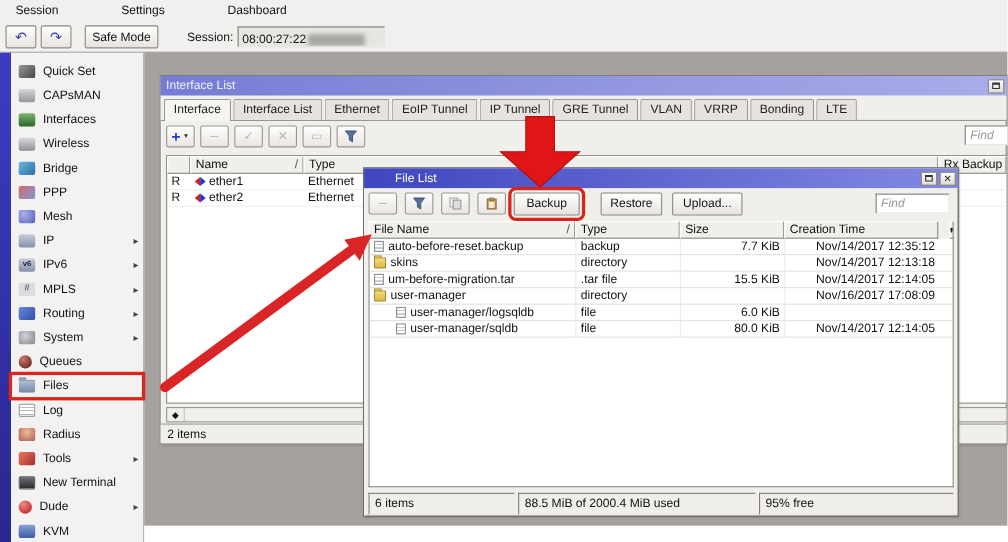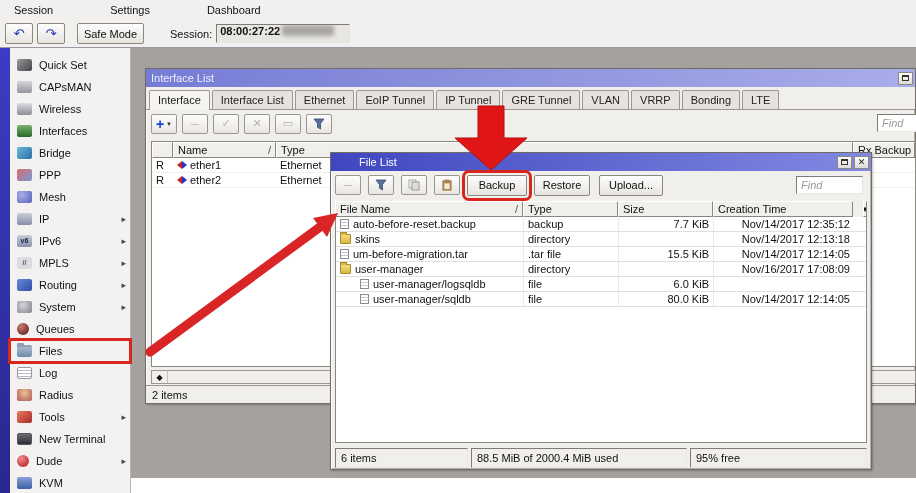--- a/index.html
+++ b/index.html
@@ -14,21 +14,21 @@
   .topbar { position:absolute; left:0; top:20px; width:916px; height:28px;
     background:#f2f0ee; border-bottom:1px solid #9a98a0; display:flex; align-items:center; }
   .tbtn { height:21px; border:1px solid #8b897f; border-radius:2px;
     background:linear-gradient(#fefefe,#e7e4e0); display:flex; align-items:center; justify-content:center; }
   .undo,.redo { width:28px; margin-left:5px; color:#2838b0; font-size:13px; }
   .redo { margin-left:4px; }
   .safe-mode { width:67px; margin-left:12px; }
   .session-label { margin-left:26px; }
   .session-field { width:134px; height:19px; margin-left:4px; background:#e8e6e3;
     border:1px solid; border-color:#7e7c74 #e8e6e2 #e8e6e2 #7e7c74;
-    display:flex; align-items:flex-start; padding:0 3px; overflow:hidden; white-space:nowrap;font-weight:bold; }
+    display:flex; align-items:flex-end; padding:0 3px; overflow:hidden; white-space:nowrap; }
   .redacted { display:inline-block; width:52px; height:11px; margin-left:2px;
     background:#a9a7a5; filter:blur(2px); border-radius:2px; }
 
   
   .leftstrip { position:absolute; left:0; top:48px; width:10px; height:445px;
     background:linear-gradient(180deg,#3c3cc4,#28288e); }
   .sidebar { position:absolute; left:10px; top:48px; width:121px; height:445px;
     background:#f4f2f0; border-right:1px solid #b8b6b2; padding-top:6px; }
   .workarea { position:absolute; left:131px; top:48px; width:785px; height:430px; background:#a4a19e; }
   .bottomwhite { position:absolute; left:131px; top:478px; width:785px; height:15px; background:#fff; }
@@ -124,21 +124,21 @@
     background:#f1efec; border:1px solid #9a978f; display:flex; align-items:center; }
   .scroll-cell { width:16px; height:12px; border-right:1px solid #c5c2bc; display:flex;
     align-items:center; justify-content:center; font-size:8px; color:#111; }
   .iface-status { position:absolute; left:0; bottom:0; right:0; height:18px; border-top:1px solid #9a978f;
     display:flex; align-items:center; padding:0 6px; background:#f1efec; }
 
   
   .file-win { left:330px; top:152px; width:542px; height:318px; z-index:20; }
   .file-toolbar { height:28px; display:flex; align-items:center; gap:7px; padding:0 4px; }
   .btn-backup { width:60px; outline:3px solid #d9261c; outline-offset:2px; }
-  .btn-restore { width:56px; }
+  .btn-restore { width:56px;margin-left:12px; }
   .btn-upload { width:64px; margin-left:2px; }
   .file-toolbar .find { margin-left:auto; margin-right:4px; }
   .f-header { display:flex; height:16px; margin:2px 4px 0; }
   .fh-cell { background:#f1efec; border:1px solid; border-color:#fff #8a887e #8a887e #fff;
     padding:1px 4px; white-space:nowrap; overflow:hidden; display:flex; align-items:center; }
   div.fh-cell:nth-of-type(1){ width:188px; }
   div.fh-cell:nth-of-type(2){ width:95px; }
   div.fh-cell:nth-of-type(3){ width:95px; }
   div.fh-cell:nth-of-type(4){ width:140px; }
   .fh-cell .sortg { margin-left:auto; color:#555; }
@@ -206,28 +206,28 @@
       <span class="side-arrow"></span>
     </div>
 
     <div class="side-item">
       <span class="ic" data-icon="capsman"></span>
       <span class="side-label">CAPsMAN</span>
       <span class="side-arrow"></span>
     </div>
 
     <div class="side-item">
+      <span class="ic" data-icon="interfaces"></span>
+      <span class="side-label">Interfaces</span>
+      <span class="side-arrow"></span>
+    </div>
+
+    <div class="side-item">
       <span class="ic" data-icon="wireless"></span>
       <span class="side-label">Wireless</span>
-      <span class="side-arrow"></span>
-    </div>
-
-    <div class="side-item">
-      <span class="ic" data-icon="interfaces"></span>
-      <span class="side-label">Interfaces</span>
       <span class="side-arrow"></span>
     </div>
 
     <div class="side-item">
       <span class="ic" data-icon="bridge"></span>
       <span class="side-label">Bridge</span>
       <span class="side-arrow"></span>
     </div>
 
     <div class="side-item">

